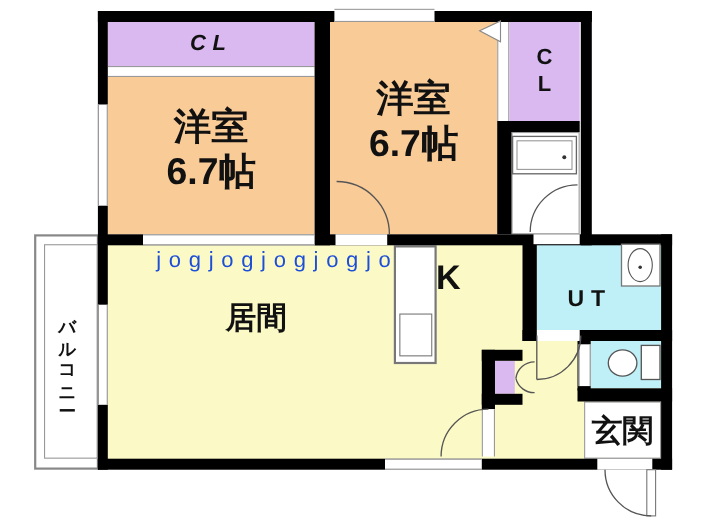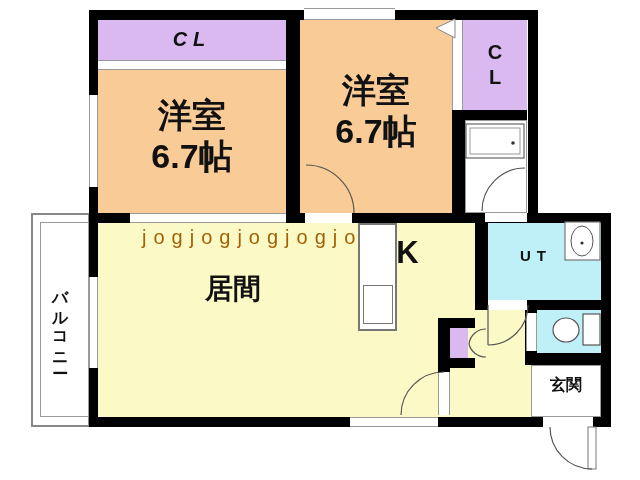--- a/index.html
+++ b/index.html
@@ -11,21 +11,21 @@
   .fill-yellow{background:#FBFAC6;}
   .fill-cyan{background:#BFF0F8;}
   .fill-white{background:#ffffff;}
   .wall{position:absolute;background:#000;}
   .winh{position:absolute;background:#fff;border-top:1px solid #999;border-bottom:1px solid #999;box-sizing:border-box;}
   .winv{position:absolute;background:#fff;border-left:1px solid #999;border-right:1px solid #999;box-sizing:border-box;}
   .gap{position:absolute;background:#fff;}
   .lbl{position:absolute;color:#111;font-weight:600;text-align:center;line-height:1.2;white-space:nowrap;}
   .lbl .ln{display:block;}
   .vtext{writing-mode:vertical-rl;text-orientation:upright;letter-spacing:3px;}
-  .watermark{position:absolute;color:#a16207;font-weight:400;letter-spacing:7px;font-size:20px;}
+  .watermark{position:absolute;color:#1d4ed8;font-weight:400;letter-spacing:7px;font-size:20px;}
   svg{position:absolute;left:0;top:0;}
 </style>
 </head>
 <body>
 
 <div id="plan">
 
   <div class="abs fill-yellow" style="left:93px;top:218px;width:512px;height:204px;"></div>
   <div class="abs fill-orange" style="left:98px;top:19px;width:188px;height:194px;"></div>
   <div class="abs fill-purple" style="left:98px;top:19px;width:188px;height:41px;"></div>
@@ -116,19 +116,19 @@
   </div>
 
   <div class="lbl" style="left:98px;top:272px;width:270px;font-size:28px;">
     <span class="ln">居間</span>
   </div>
 
   <div class="lbl" style="left:345px;top:235px;width:125px;font-size:31px;line-height:1.15;">
     <span class="ln">K</span>
   </div>
 
-  <div class="lbl" style="left:500px;top:247px;width:72px;font-size:15px;letter-spacing:6px;">UT</div>
+  <div class="lbl" style="left:500px;top:259px;width:72px;font-size:21px;letter-spacing:6px;">UT</div>
 
-  <div class="lbl" style="left:531px;top:375px;width:70px;font-size:16px;">玄関</div>
+  <div class="lbl" style="left:531px;top:375px;width:70px;font-size:28px;">玄関</div>
 
   <div class="lbl vtext" style="left:51px;top:253px;height:140px;font-size:16px;font-weight:600;">バルコニー</div>
 
 </div>
 
 </body></html>

